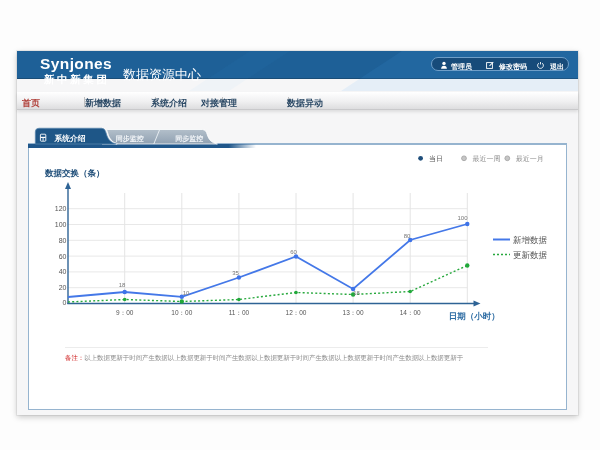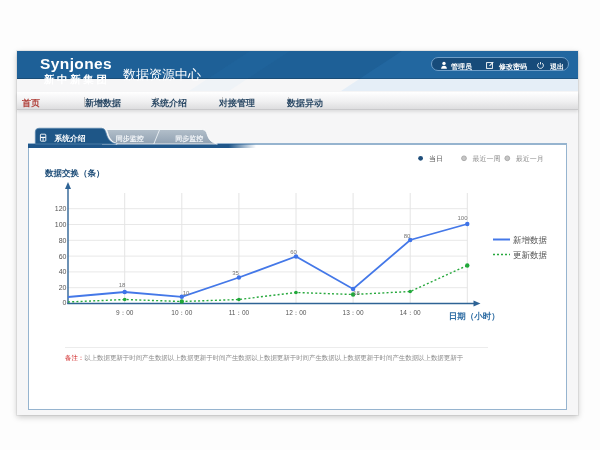--- a/index.html
+++ b/index.html
@@ -60,21 +60,21 @@
       <span style="left:118px">退出</span>
     </div>
   </div>
   <div class="nav">
     <div class="it" style="left:5px;color:#b0413b;">首页</div>
     <div class="sep" style="left:67px"></div>
     <div class="it" style="left:68px">新增数据</div>
     <div class="sep" style="left:138px"></div>
     <div class="it" style="left:134px">系统介绍</div>
     <div class="sep" style="left:205px"></div>
-    <div class="it" style="left:202px">对接管理</div>
+    <div class="it" style="left:184px">对接管理</div>
     <div class="sep" style="left:271px"></div>
     <div class="it" style="left:270px">数据异动</div>
   </div>
   <div class="panel"></div>
   <div style="position:absolute;left:11px;top:93px;width:228px;height:3.5px;background:linear-gradient(90deg,#1f568a 0%,#1f568a 88%,rgba(31,86,138,0) 100%);"></div>
 
   <svg style="position:absolute;left:0;top:75px" width="230" height="19" viewBox="0 0 230 19">
     <defs>
       <linearGradient id="tg" x1="0" y1="0" x2="0" y2="1">
         <stop offset="0" stop-color="#b3bfca"></stop>

